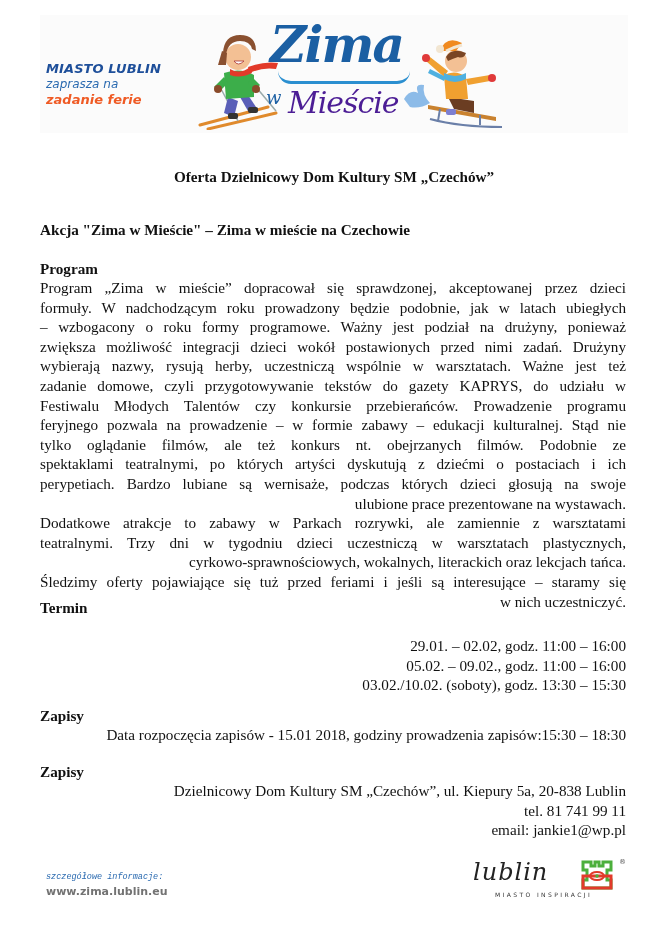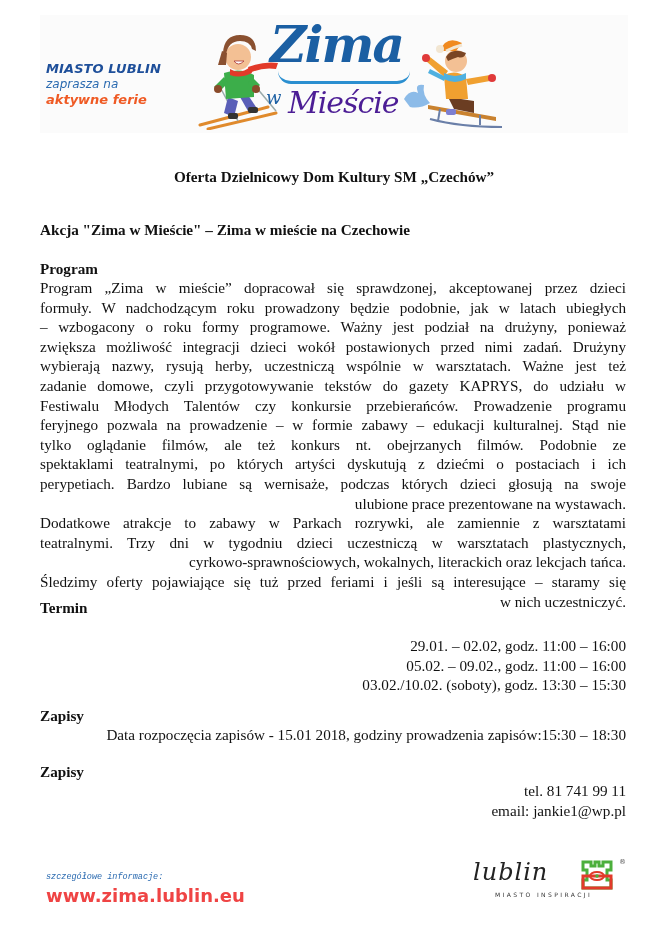--- a/index.html
+++ b/index.html
@@ -33,34 +33,34 @@
   .doc-title { position: absolute; left: 0; width: 588px; top: 167px; text-align: center; font-weight: bold; font-size: 15.2px; }
   .section-heading { position: absolute; left: 0; font-weight: bold; }
   .para { position: absolute; left: 0; width: 586px; text-align: justify; }
   .line { white-space: nowrap; }
   .jline { display: block; text-align: justify; text-align-last: justify; }
   .lline { display: block; text-align: right; }
 
   
   .footer-left { position: absolute; left: 46px; top: 872px; font-family: "DejaVu Sans", sans-serif; }
   .fl-1 { font-size: 8.5px; font-style: italic; color: #2a6ab0; font-family: Liberation Mono, monospace; }
-  .fl-2 { font-size: 18px; font-weight: bold; color: #ef4444; margin-top: 3px; }
+  .fl-2 { font-size: 11px; font-weight: bold; color: #737373; margin-top: 3px; }
   .footer-right { position: absolute; left: 473px; top: 856px; width: 160px; height: 50px; }
   .lublin-word { position: absolute; left: 0; top: 2px; font-family: "DejaVu Serif", serif; font-style: italic; font-size: 24px; color: #222; letter-spacing: 1px; }
   .lublin-sub { position: absolute; left: 22px; top: 35px; font-family: "DejaVu Sans", sans-serif; font-size: 6px; letter-spacing: 2.4px; color: #333; }
   .reg { position: absolute; left: 146px; top: 2px; font-size: 7px; color: #555; font-family: "DejaVu Sans", sans-serif; }
 </style>
 </head>
 <body>
 
 <div class="banner">
   <div class="banner-left">
     <div class="bl-1">MIASTO LUBLIN</div>
     <div class="bl-2">zaprasza na</div>
-    <div class="bl-3">aktywne ferie</div>
+    <div class="bl-3">zadanie ferie</div>
   </div>
 
   <svg class="kid skier" viewBox="0 0 100 105">
 
     <line x1="10" y1="100" x2="78" y2="82" stroke="#e08a2c" stroke-width="3" stroke-linecap="round"></line>
     <line x1="18" y1="104" x2="86" y2="88" stroke="#e08a2c" stroke-width="3" stroke-linecap="round"></line>
 
     <line x1="30" y1="62" x2="48" y2="96" stroke="#9aa" stroke-width="1.5"></line>
     <line x1="66" y1="62" x2="86" y2="86" stroke="#9aa" stroke-width="1.5"></line>
 
@@ -157,20 +157,21 @@
     <span class="lline">03.02./10.02. (soboty), godz. 13:30 – 15:30</span>
   </div>
 
   <div class="section-heading" style="top:706px;">Zapisy</div>
   <div class="para" style="top:725px;">
     <span class="lline line">Data rozpoczęcia zapisów - 15.01 2018, godziny prowadzenia zapisów:15:30 – 18:30</span>
   </div>
 
   <div class="section-heading" style="top:762px;">Zapisy</div>
   <div class="para" style="top:781px;">
+    <span class="lline line">Dzielnicowy Dom Kultury SM „Czechów”, ul. Kiepury 5a, 20-838 Lublin</span>
     <span class="lline">tel. 81 741 99 11</span>
     <span class="lline">email: jankie1@wp.pl</span>
   </div>
 </div>
 
 <div class="footer-left">
   <div class="fl-1">szczegółowe informacje:</div>
   <div class="fl-2">www.zima.lublin.eu</div>
 </div>
 

